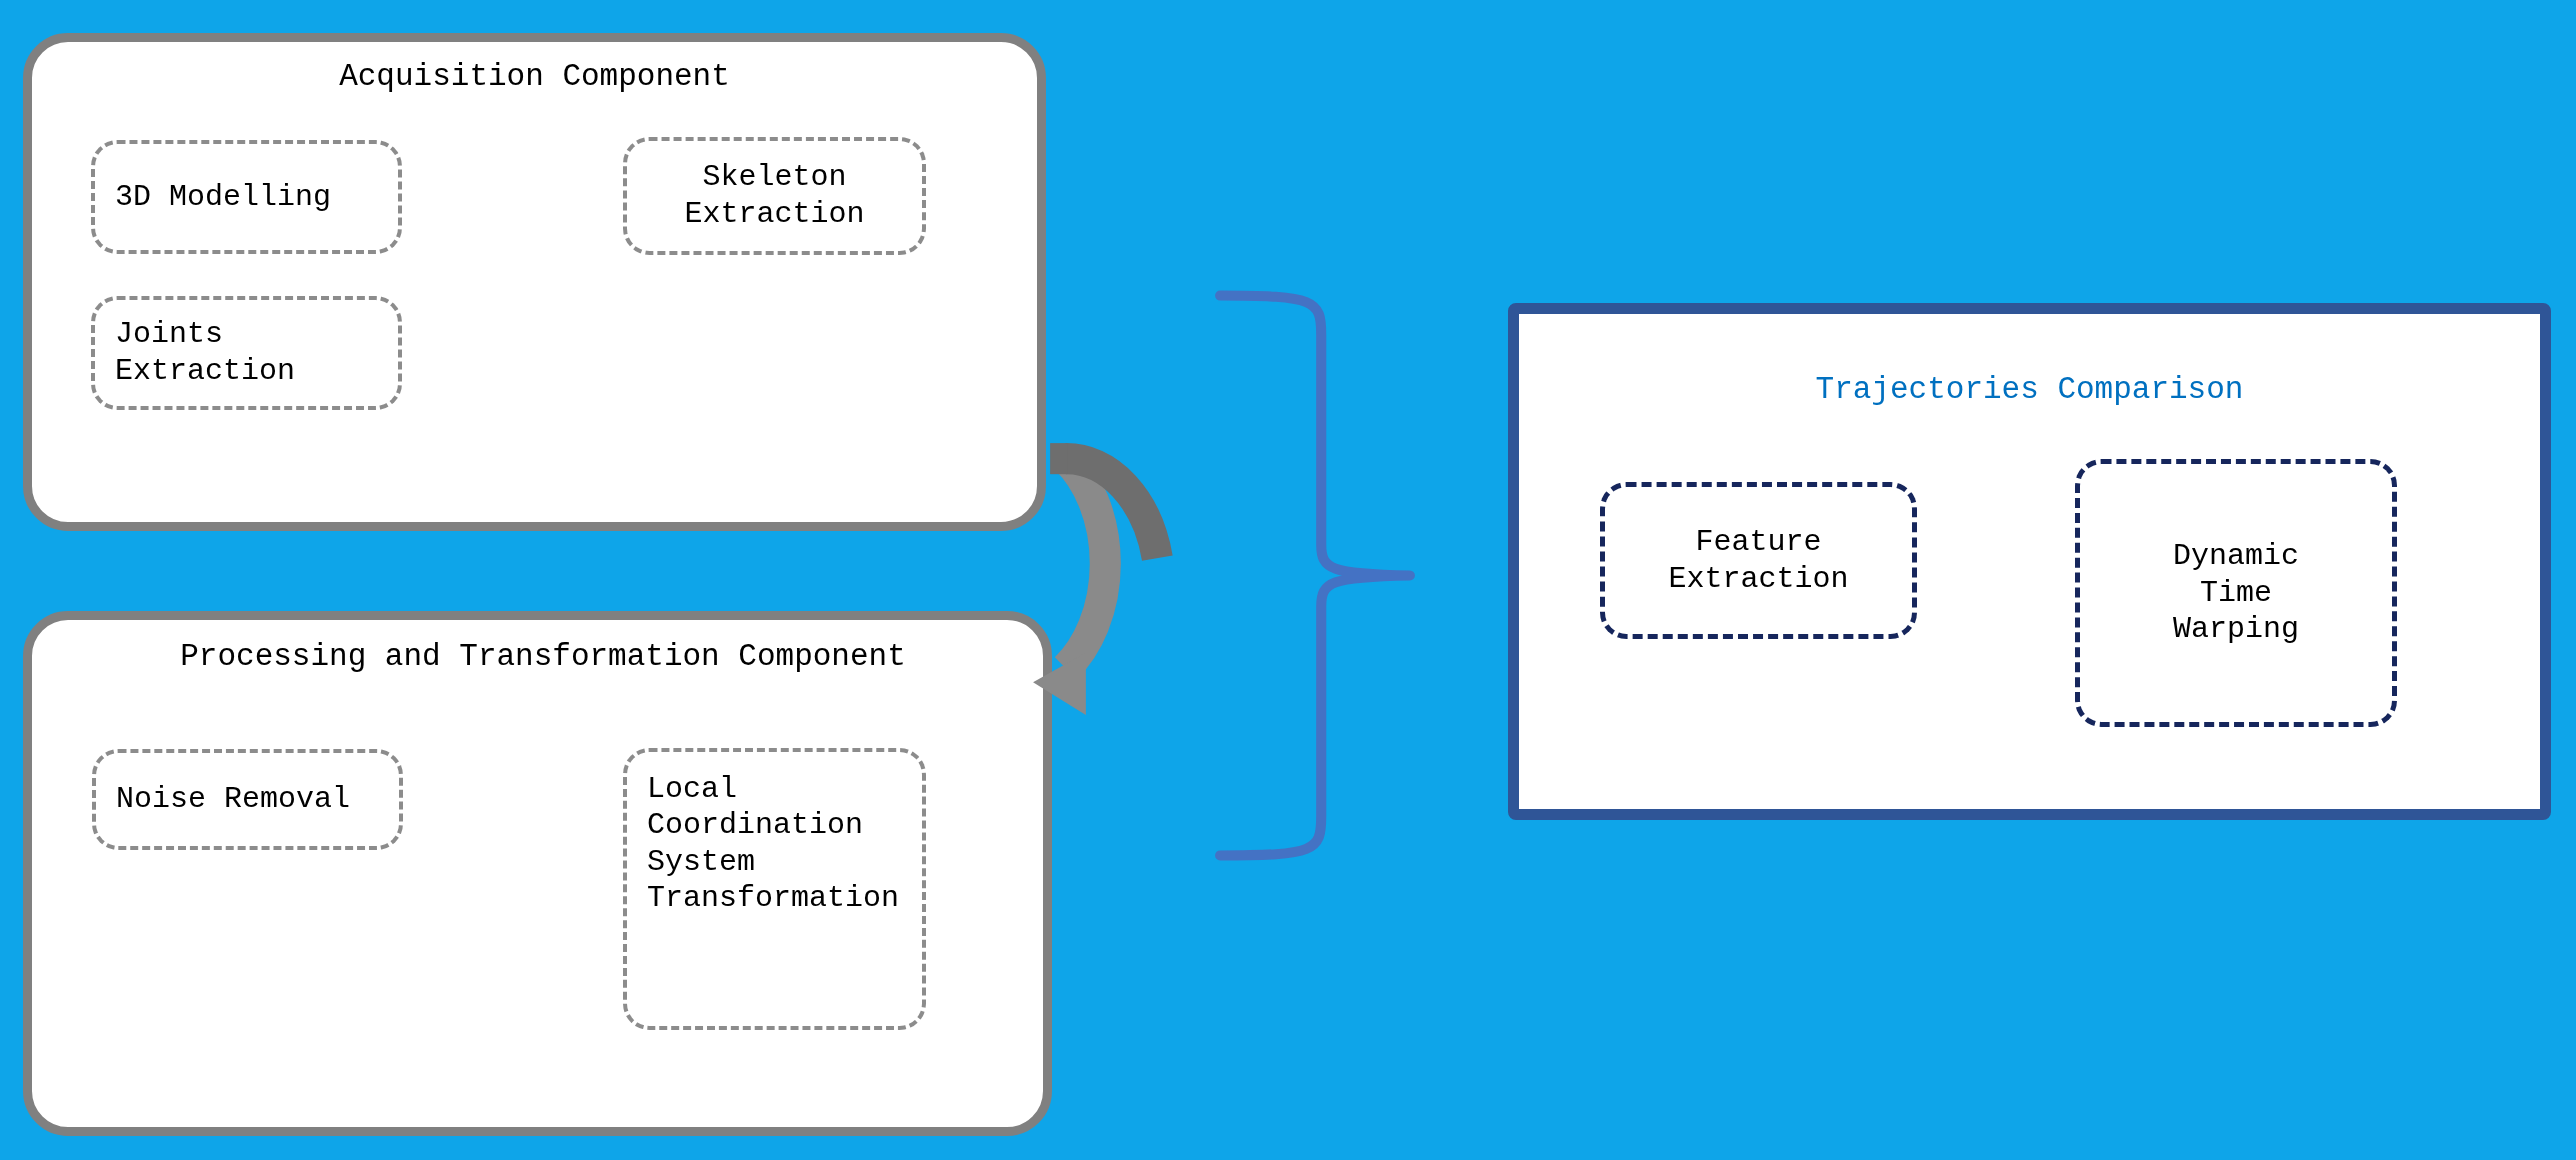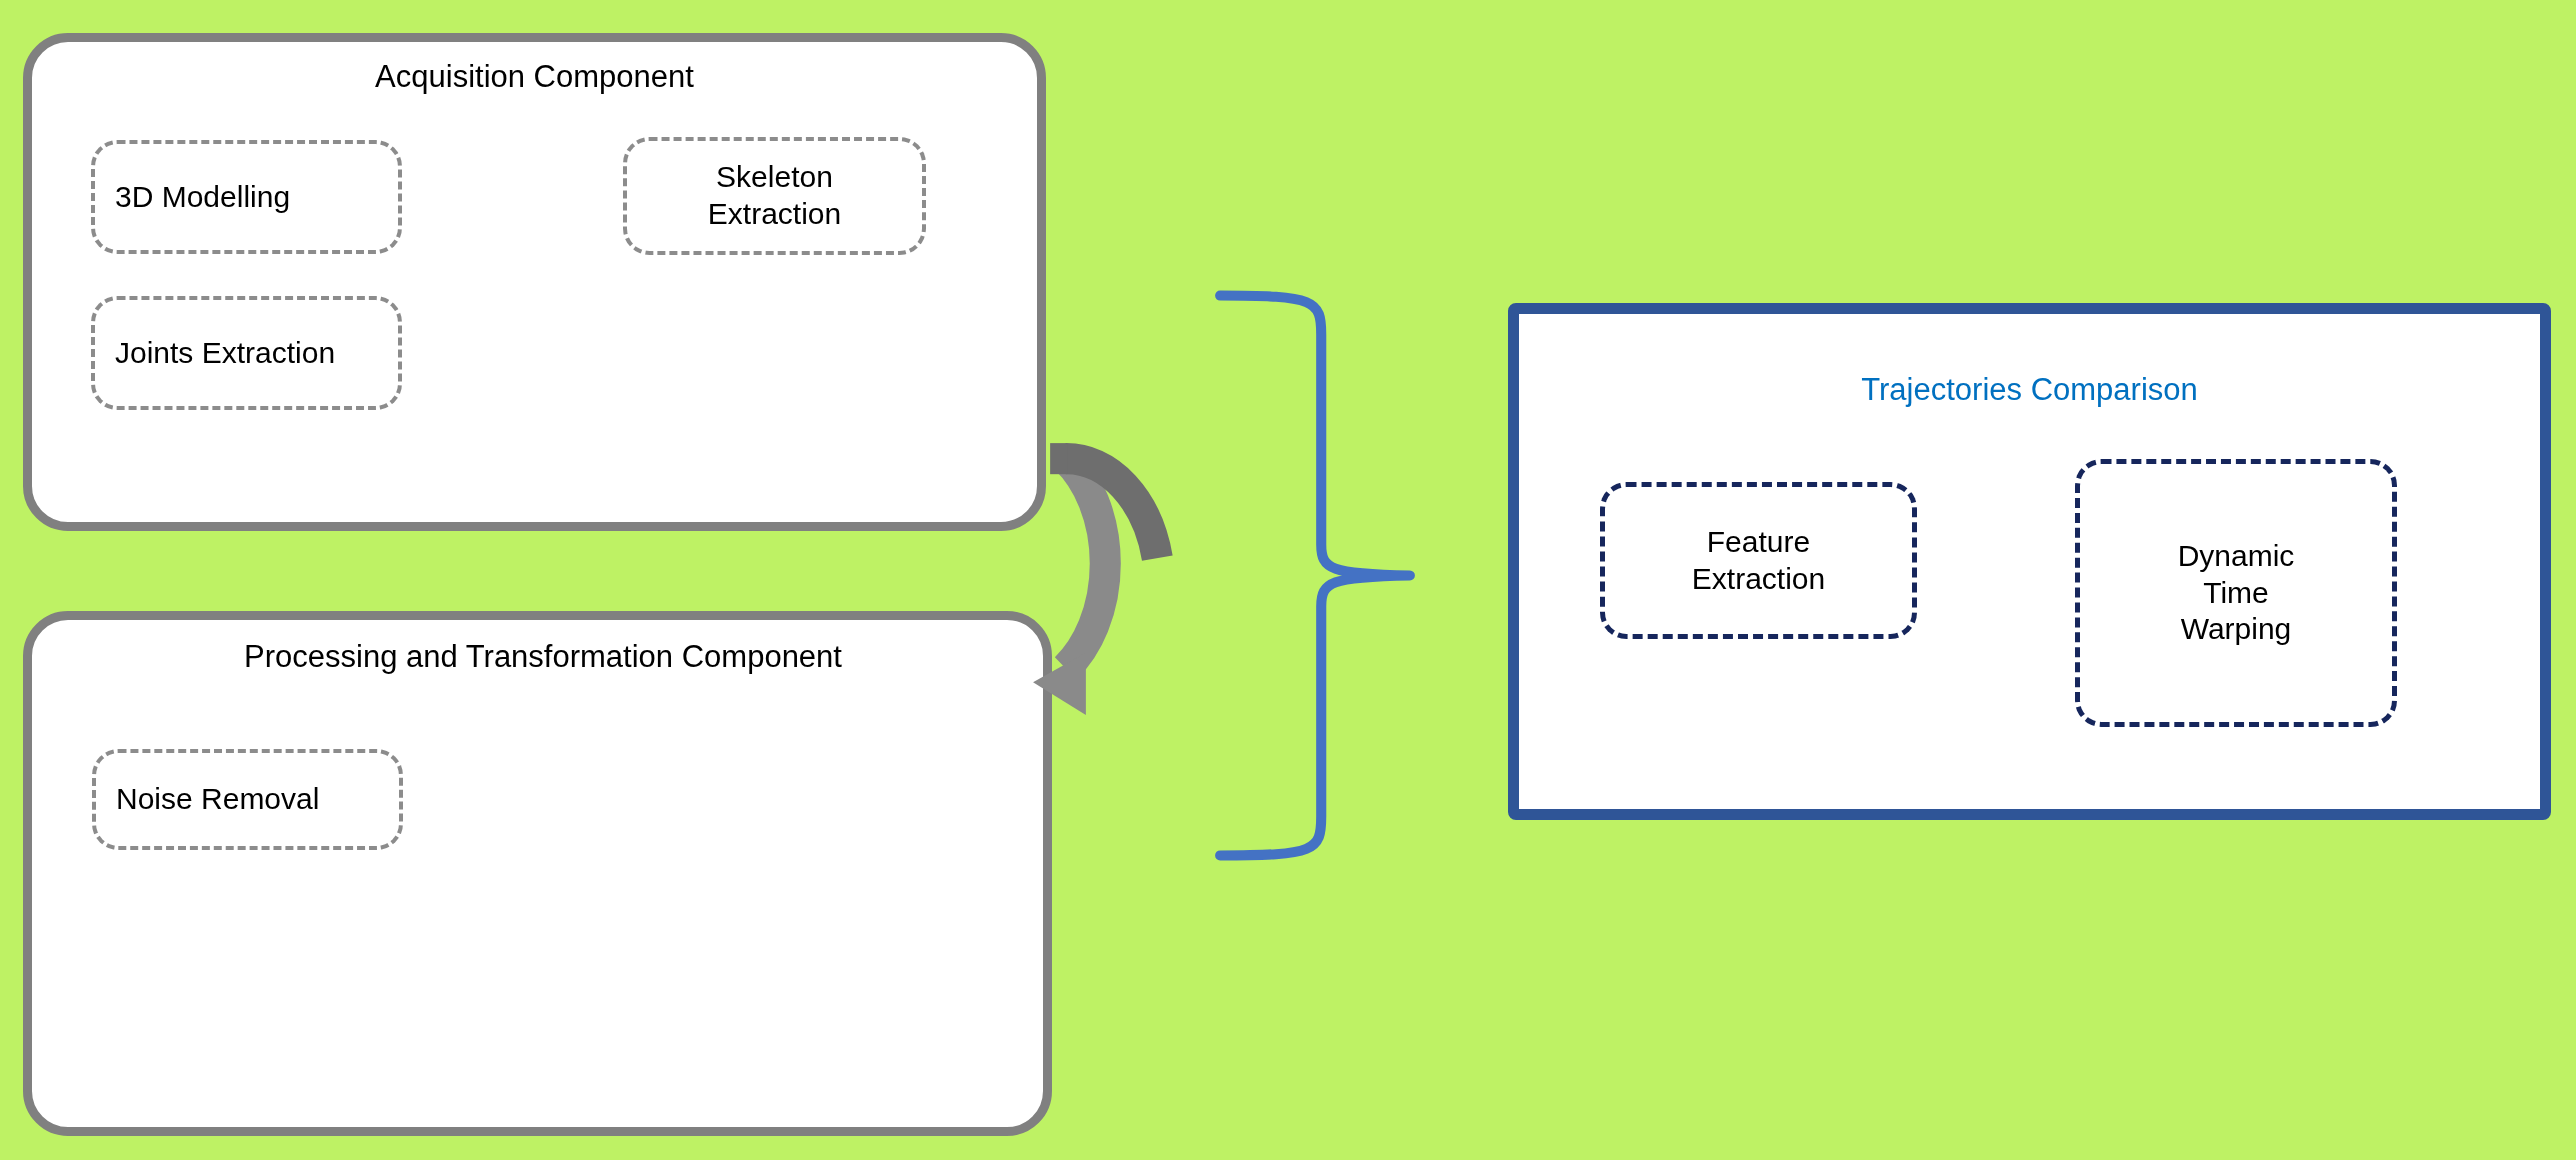--- a/index.html
+++ b/index.html
@@ -7,22 +7,23 @@
     padding: 0;
     background: #ffffff;
   }
   body {
     font-family: "Liberation Sans", sans-serif;
   }
   #canvas {
     position: relative;
     width: 2576px;
     height: 1161px;
-    background: #bef264;
+    background: #0ea5e9;
     overflow: hidden;
+    font-family: Liberation Mono, monospace;
   }
 
   
   .component {
     position: absolute;
     box-sizing: border-box;
     background: #ffffff;
   }
   .component.gray {
     border: 9.3px solid #808080;
@@ -111,20 +112,26 @@
   </div>
 
   <div class="component gray" style="left:23px; top:611px; width:1029px; height:525px;">
 
     <div class="component-title" style="top:18.7px;padding-left:11px;">Processing and Transformation Component</div>
 
     <div class="subblock gray-dash" style="left:60px; top:129px; width:311px; height:101px;">
       <span class="subblock-label">Noise Removal</span>
     </div>
 
+    <div class="subblock gray-dash top-text" style="left:591px; top:128px; width:303px; height:282px;">
+      <span class="subblock-label">Local
+Coordination
+System
+Transformation</span>
+    </div>
   </div>
 
   <svg class="connector" style="left:988px; top:412px; width:233px; height:303px;" viewBox="0 0 300 390">
 
     <path d="M 100 60 A 120 165 0 0 1 100 330" fill="none" stroke="#8A8A8A" stroke-width="40"></path>
     <path d="M 100 60 A 120 165 0 0 1 218 188" fill="none" stroke="#6E6E6E" stroke-width="40"></path>
 
     <rect x="80" y="40" width="22" height="40" fill="#6E6E6E"></rect>
 
     <polygon points="58,348 126,310 126,390" fill="#8A8A8A"></polygon>

